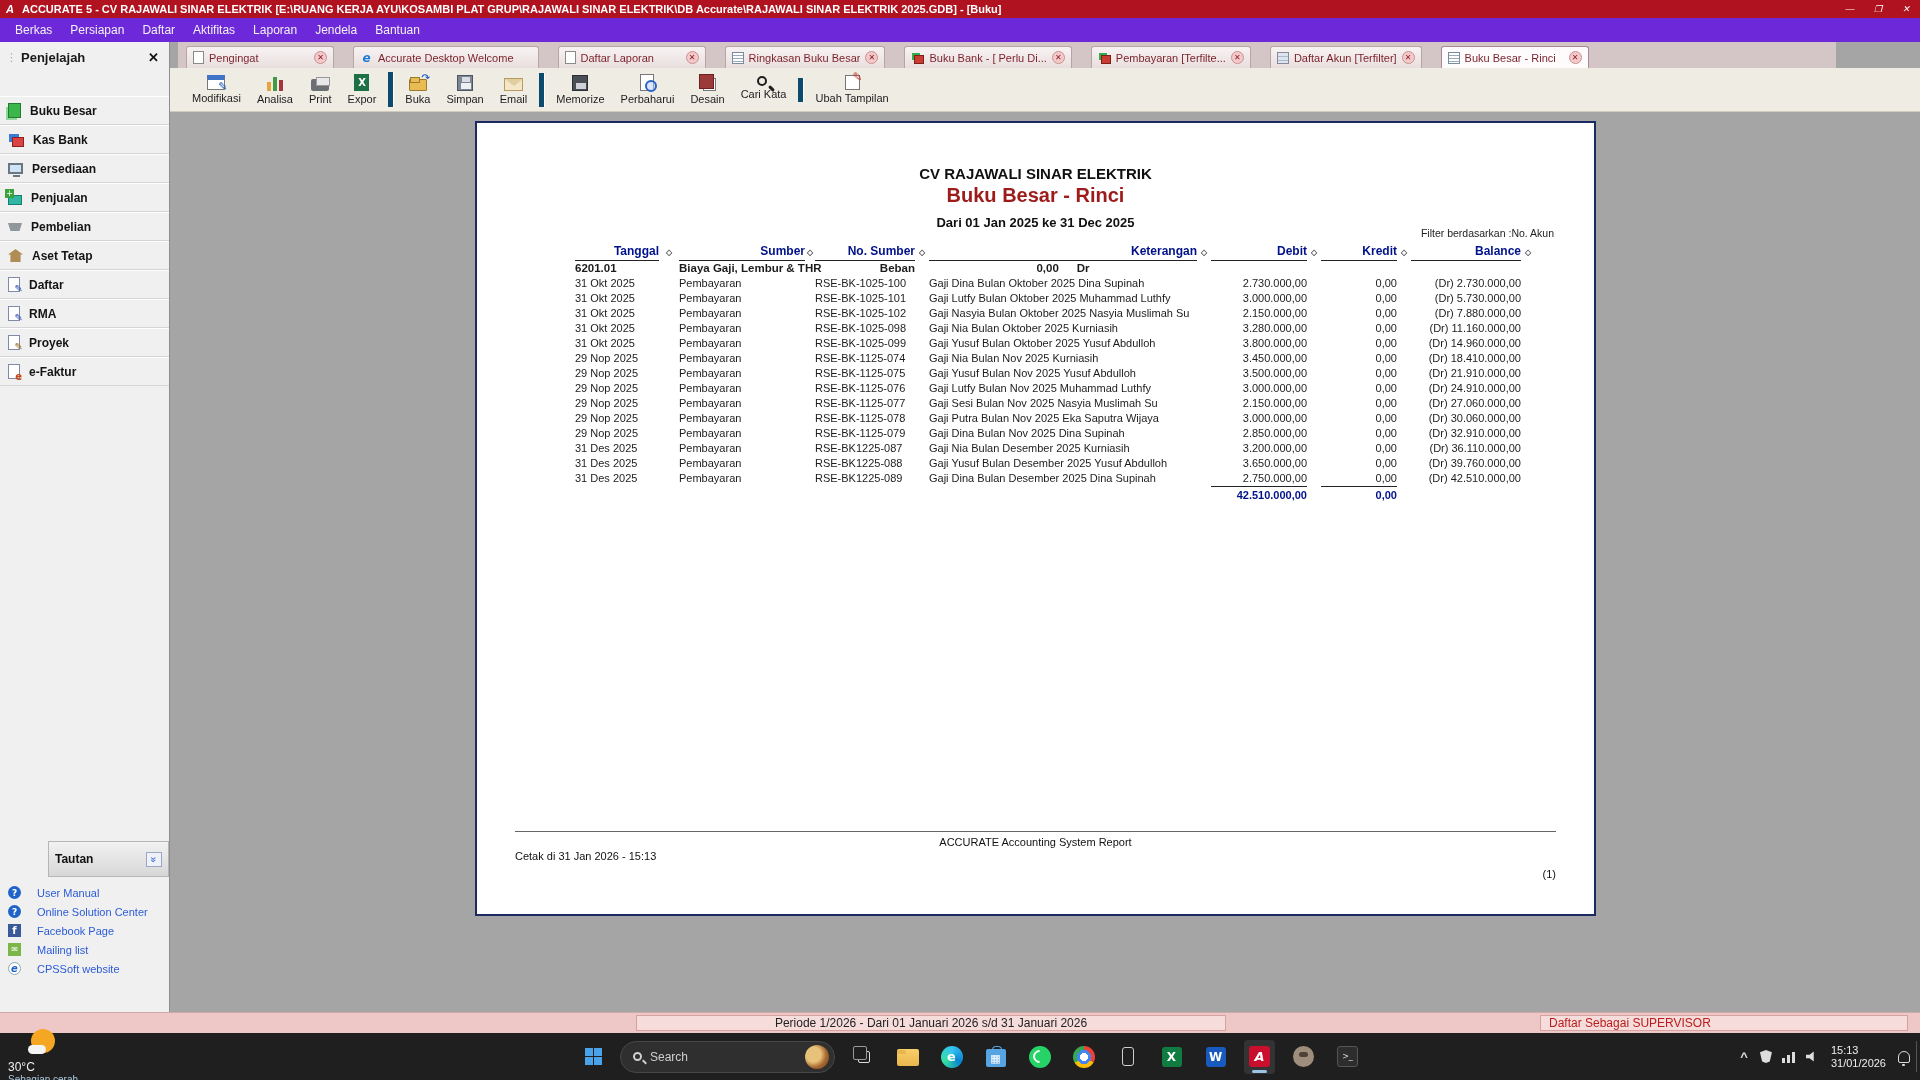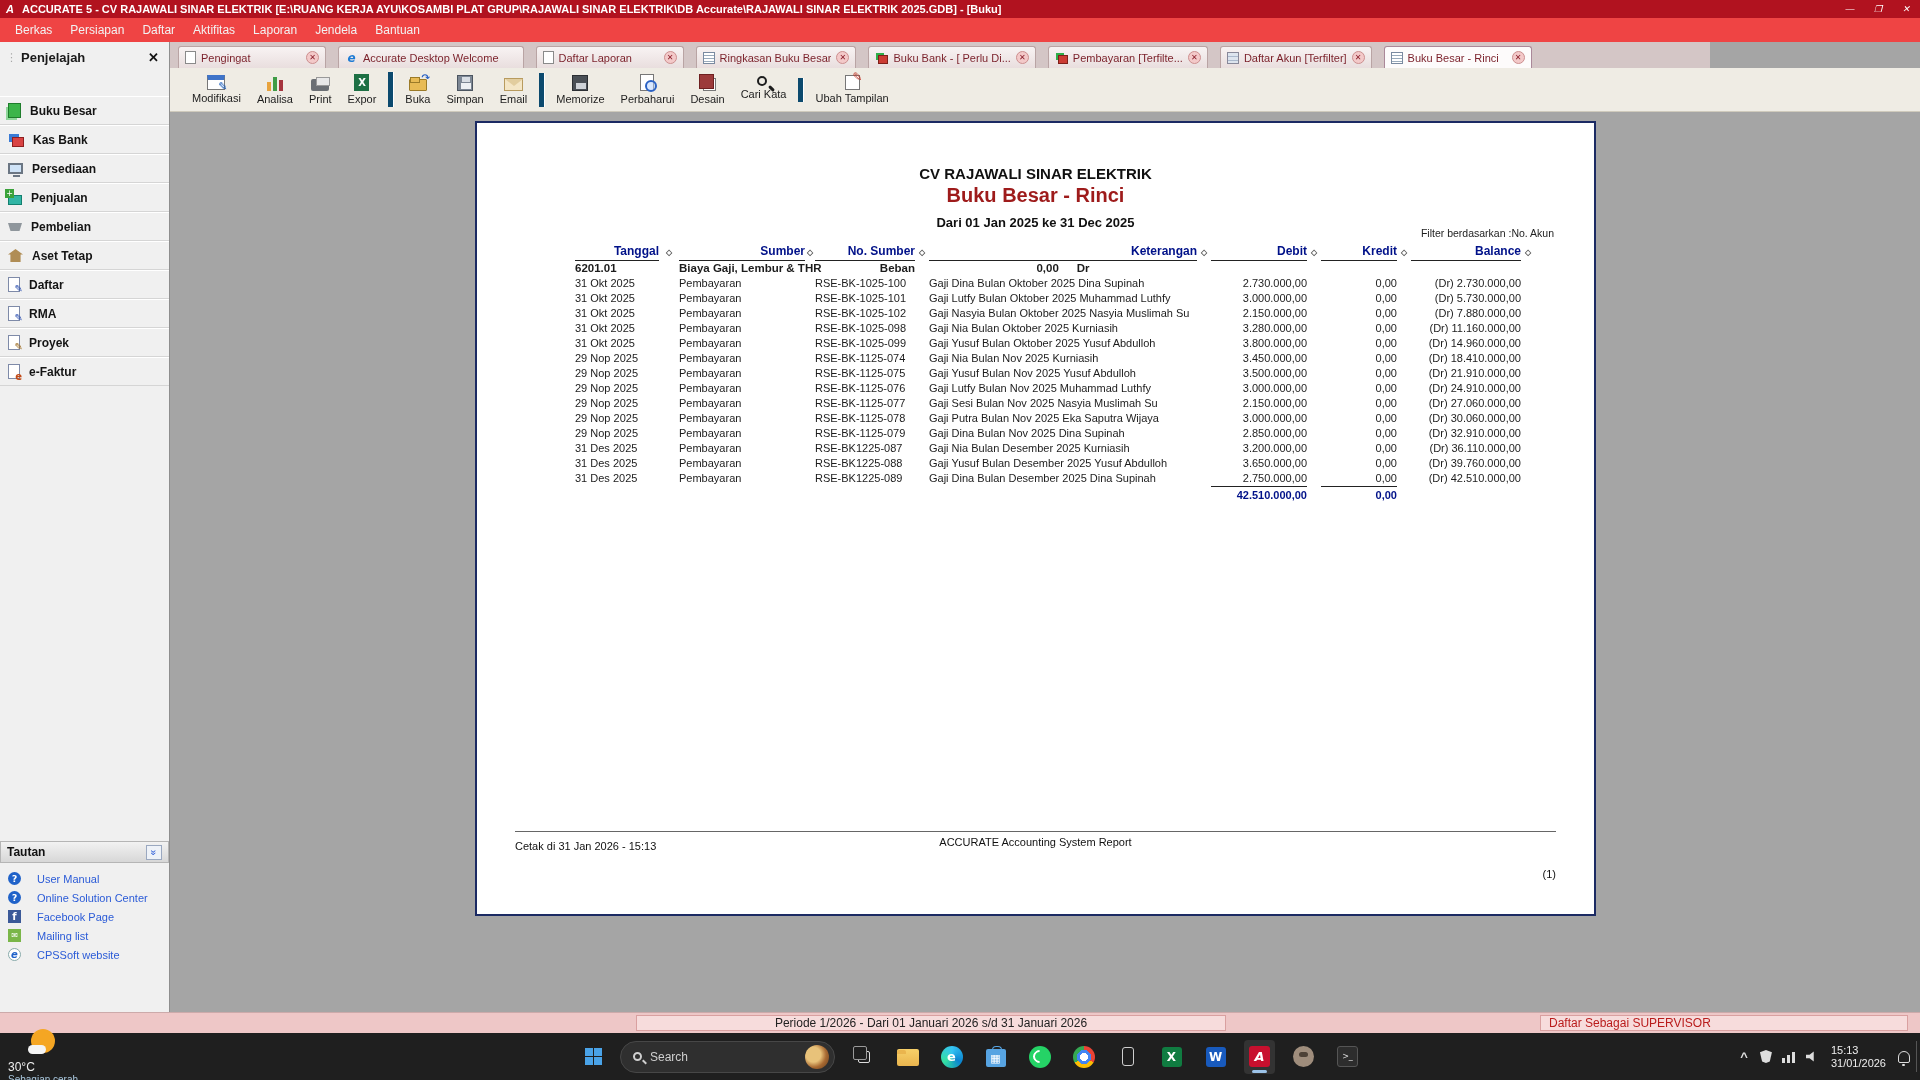--- a/index.html
+++ b/index.html
@@ -12,39 +12,39 @@
   .app-logo { width:14px; height:14px; margin:0 5px 0 3px; color:#fff; font-size:11px; font-weight:bold;
               display:flex; align-items:center; justify-content:center; font-style:italic; }
   .win-controls { margin-left:auto; display:flex; height:100%; }
   .win-btn { width:28px; height:100%; display:flex; align-items:center; justify-content:center;
              color:#fff; font-size:9px; font-weight:normal; cursor:default; }
   .ic-minimize-icon::before { content:"—"; }
   .ic-maximize-icon::before { content:"❒"; }
   .ic-close-icon::before    { content:"✕"; }
 
   
-  .menubar { position:absolute; left:0; top:18px; width:1920px; height:24px; background:#ef4444;
+  .menubar { position:absolute; left:0; top:18px; width:1920px; height:24px; background:#6d28d9;
              display:flex; align-items:center; padding-left:6px; }
   .menu-item { color:#f2f2f2; font-size:12px; padding:0 9px; height:100%; display:flex; align-items:center; }
 
   
   .sidebar { position:absolute; left:0; top:42px; width:170px; height:970px; background:#f0f0f0;
              border-right:1px solid #8e8e8e; }
   .sidebar-header { height:30px; display:flex; align-items:center; padding:0 6px; }
   .grip { color:#a8a8a8; font-size:11px; margin-right:6px; letter-spacing:-2px; }
   .sidebar-title { font-size:13px; font-weight:bold; color:#1a1a1a; flex:1; }
   .sidebar-close { font-size:13px; font-weight:bold; color:#111; padding:0 4px; cursor:default; }
   .sidebar-items { margin-top:24px; }
   .sidebar-item { height:29px; display:flex; align-items:center; padding:0 8px; gap:9px;
                   border-top:1px solid #ffffff; border-bottom:1px solid #d5d5d5; cursor:default; }
   .sidebar-item span.lbl { font-size:12px; font-weight:bold; color:#141414; }
 
   .tautan { position:absolute; left:0; top:799px; width:100%; }
-  .tautan-header { height:22px; background:linear-gradient(#f2f2f2,#d7d7d7); border:1px solid #b5b5b5;
-                   display:flex; align-items:center; padding:0 6px; }
+  .tautan-header { height:36px; background:linear-gradient(#f2f2f2,#d7d7d7); border:1px solid #b5b5b5;
+                   display:flex; align-items:center; padding:0 6px;margin-left:48px; }
   .tautan-title { font-size:12px; font-weight:bold; color:#111; flex:1; }
   .tautan-chevron { width:16px; height:15px; border:1px solid #9aa8c0; background:#eef2f8; color:#2b5bd7;
                     display:flex; align-items:center; justify-content:center; font-size:10px; }
   .tautan-chevron::before { content:"»"; transform:rotate(90deg); display:block; }
   .tautan-links { padding:6px 4px; }
   .tautan-link { height:19px; display:flex; align-items:center; gap:16px; padding:0 4px; cursor:default; }
   .tautan-link span.lbl { font-size:11px; color:#2b5bd7; }
 
   
   .sic { width:16px; height:16px; display:flex; align-items:center; justify-content:center;
@@ -75,22 +75,22 @@
   .ic-help-icon::before { content:"?"; }
   .ic-facebook-icon  { width:13px; height:13px; background:#3b5998; color:#fff; font-size:10px; font-weight:bold; }
   .ic-facebook-icon::before { content:"f"; }
   .ic-mail-icon      { width:13px; height:13px; background:#7ab648; color:#fff; font-size:8px; }
   .ic-mail-icon::before { content:"✉"; }
   .ic-web-icon       { width:13px; height:13px; border-radius:50%; background:#fff; border:1px solid #8aa;
                        color:#1f62c9; font-size:10px; font-weight:bold; font-style:italic; }
   .ic-web-icon::before { content:"e"; }
 
   
-  .tabstrip { position:absolute; left:170px; top:42px; width:1540px; height:26px; background:#d4c6c6;
-              display:flex; align-items:flex-end; padding-left:8px; gap:12px; }
+  .tabstrip { position:absolute; left:178px; top:42px; width:1658px; height:26px; background:#d4c6c6;
+              display:flex; align-items:flex-end; padding-left:8px; gap:19px; }
   .tab { height:22px; min-width:148px; display:flex; align-items:center; gap:5px; padding:0 6px;
          background:linear-gradient(#f8f3f3,#e9dede); border:1px solid #b9a4a4; border-bottom:none;
          border-radius:3px 3px 0 0; cursor:default; }
   .tab.active { background:#fdfbfb; border-color:#a39; border-color:#a89; }
   .tab .tab-label { font-size:11px; color:#7a1f29; flex:1; white-space:nowrap; overflow:hidden; }
   .tab-close { width:13px; height:13px; border-radius:50%; background:#f3c9c9; border:1px solid #cc8f8f;
                color:#8a1f2b; font-size:8px; display:flex; align-items:center; justify-content:center; flex:0 0 auto; }
   .tab-close::before { content:"✕"; }
   .tab.no-close .tab-close { visibility:hidden; }
   .tic { width:13px; height:13px; display:flex; align-items:center; justify-content:center;
@@ -171,21 +171,21 @@
   .a-type { grid-column:6; text-align:right; }
   .a-ket  { grid-column:8; display:flex; justify-content:center; gap:18px; }
   .drow .c-keterangan { white-space:nowrap; overflow:hidden; }
   .drow .c-debit, .drow .c-kredit, .drow .c-balance { text-align:right; }
   .trow { height:17px; line-height:16px; font-weight:bold; color:#001189; }
   .t-debit { grid-column:10; text-align:right; border-top:1px solid #222; }
   .t-kredit{ grid-column:12; text-align:right; border-top:1px solid #222; }
 
   .report-footer { position:absolute; left:38px; right:38px; top:708px; border-top:1px solid #666; }
   .rf-system { text-align:center; margin-top:4px; font-size:11px; color:#111; }
-  .rf-printed { position:absolute; left:0; top:8px; font-size:11px; color:#111; }
+  .rf-printed { position:absolute; left:0; top:18px; font-size:11px; color:#111; }
   .rf-page { position:absolute; right:0; top:36px; font-size:11px; color:#111; }
 
   
   .statusbar { position:absolute; left:0; top:1012px; width:1920px; height:21px; background:#eec7c7;
                border-top:1px solid #caa; }
   .status-periode { position:absolute; left:636px; top:2px; width:590px; height:16px; background:#f7dcdc;
                border:1px solid #d9a0a0; font-size:12px; color:#222; display:flex; align-items:center;
                justify-content:center; }
   .status-user { position:absolute; left:1540px; top:2px; width:368px; height:16px; background:#f7dcdc;
                border:1px solid #d9a0a0; font-size:12px; color:#b91c1c; display:flex; align-items:center; padding-left:8px; }

